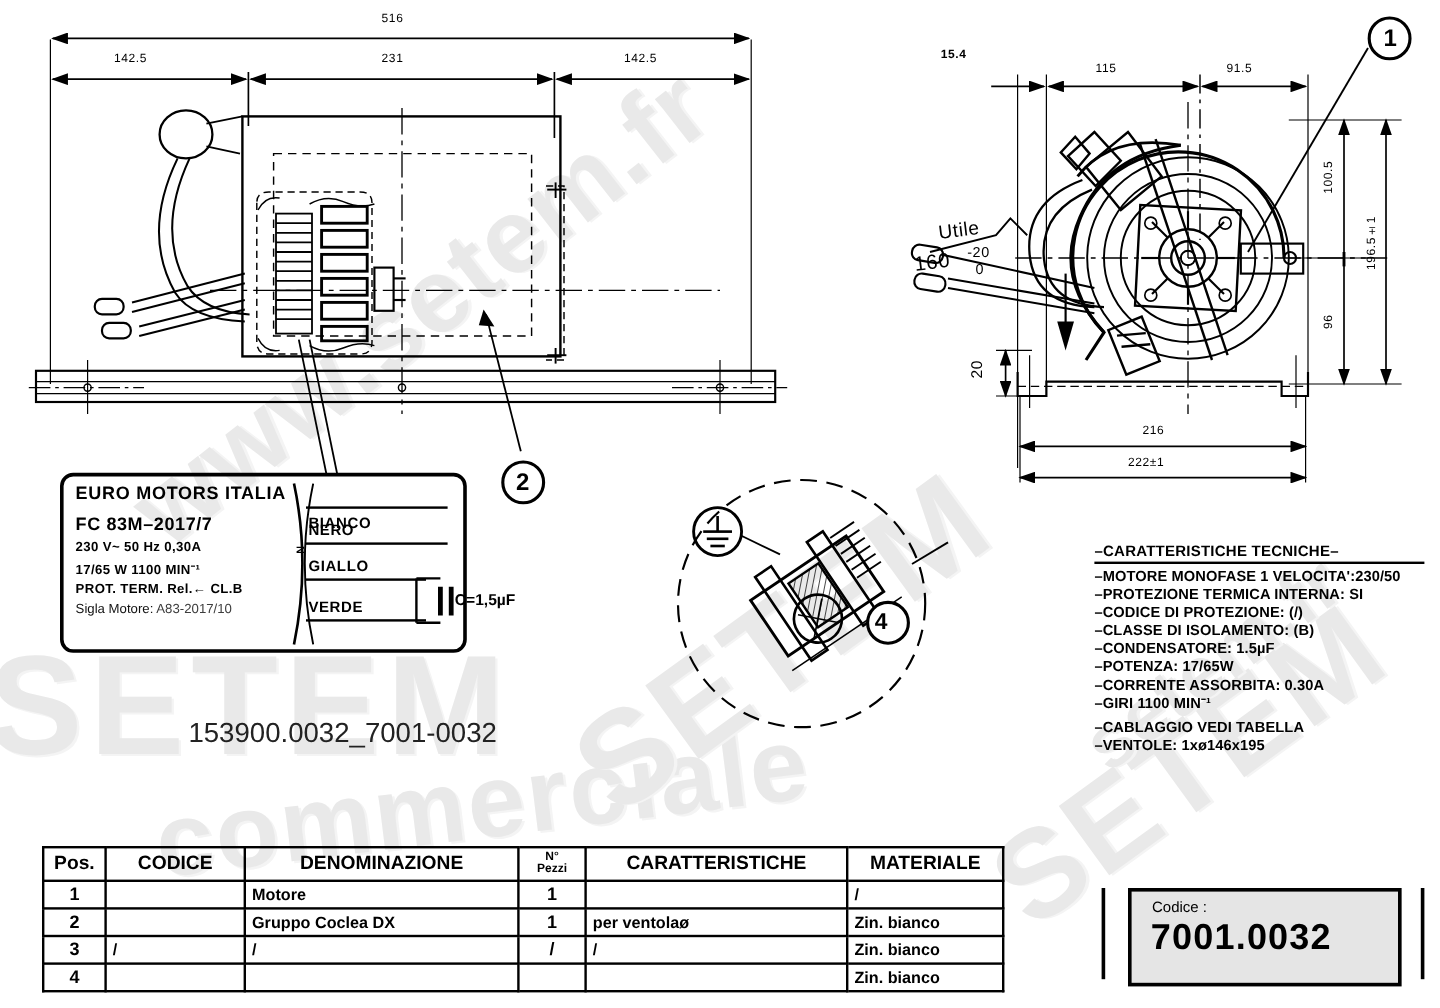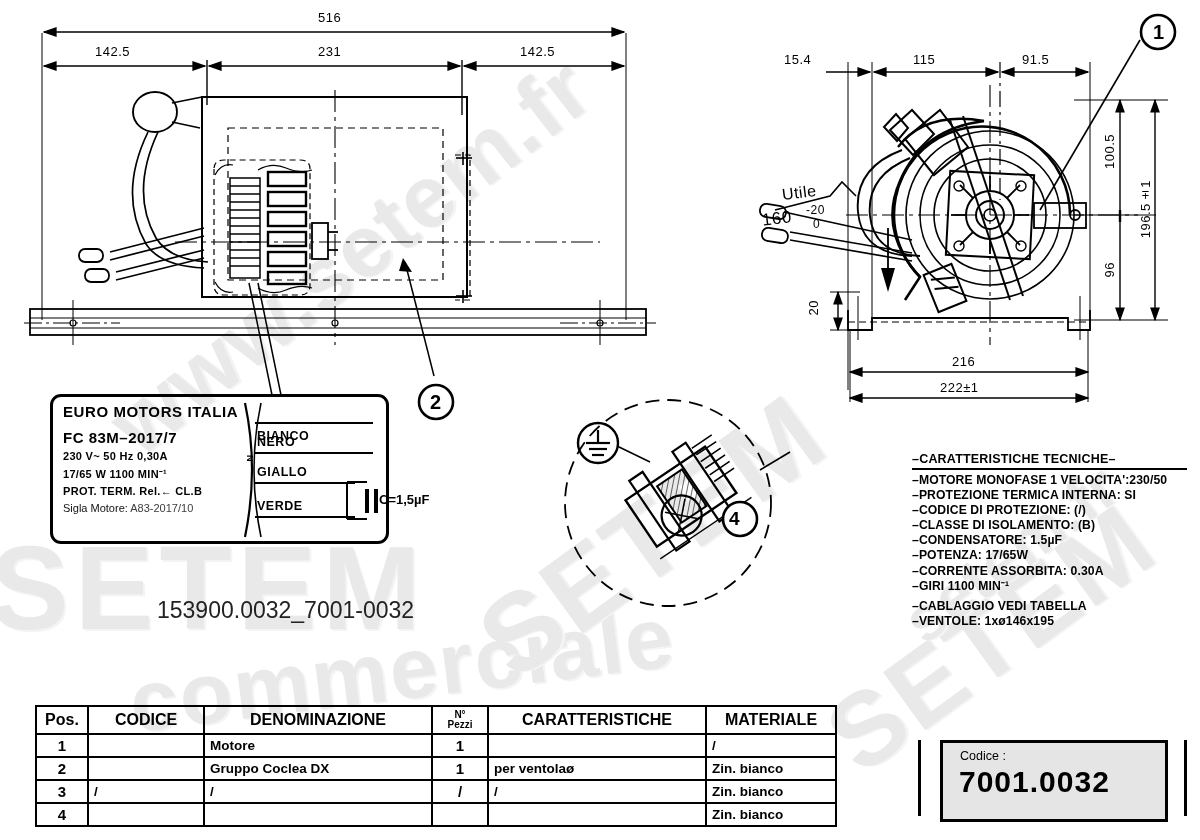--- a/index.html
+++ b/index.html
@@ -5,21 +5,21 @@
 <style>
   html,body{margin:0;padding:0;background:#fff;}
   body{width:1200px;height:840px;position:relative;overflow:hidden;
        font-family:"Liberation Sans",sans-serif;color:#000;}
   #sheet{position:absolute;left:0;top:0;width:1200px;height:840px;}
   .abs{position:absolute;}
   svg{display:block;}
   .wm{position:absolute;pointer-events:none;user-select:none;
       color:#e9e9e9;font-weight:bold;font-family:"Liberation Sans",sans-serif;
       text-shadow:2px 2px 0 #f4f4f4;white-space:nowrap;}
-  .dimtxt{font-family:"Liberation Sans",sans-serif;font-size:13px;letter-spacing:.5px;}
+  .dimtxt{font-family:"Liberation Sans",sans-serif;font-size:10px;letter-spacing:.5px;}
   .vtxt{writing-mode:vertical-rl;transform:rotate(180deg);}
   .lbl{font-family:"Liberation Sans",sans-serif;font-weight:bold;}
   .partno{font-family:"Liberation Sans",sans-serif;font-size:23px;color:#222;}
   
   #plate{left:50px;top:394px;width:333px;height:144px;border:3px solid #000;
          border-radius:11px;background:transparent;}
   #plate .pl-left{position:absolute;left:10px;top:6px;width:190px;}
   .pl-brand{font-size:15px;font-weight:bold;letter-spacing:.6px;}
   .pl-model{font-size:15px;font-weight:bold;letter-spacing:.5px;margin-top:9px;}
   .pl-line{font-size:11px;font-weight:bold;letter-spacing:.3px;margin-top:4px;}
@@ -310,21 +310,21 @@
       </g>
       <circle cx="740" cy="519" r="17" stroke-width="2.6" fill="#fff"></circle>
     </g>
   </svg>
 
   <div class="abs dimtxt" style="left:318px;top:10px;">516</div>
   <div class="abs dimtxt" style="left:95px;top:44px;">142.5</div>
   <div class="abs dimtxt" style="left:318px;top:44px;">231</div>
   <div class="abs dimtxt" style="left:520px;top:44px;">142.5</div>
 
-  <div class="abs dimtxt" style="left:784px;top:52px;">15.4</div>
+  <div class="abs dimtxt" style="left:784px;top:40px;font-weight:bold;">15.4</div>
   <div class="abs dimtxt" style="left:913px;top:52px;">115</div>
   <div class="abs dimtxt" style="left:1022px;top:52px;">91.5</div>
   <div class="abs dimtxt" style="left:952px;top:354px;">216</div>
   <div class="abs dimtxt" style="left:940px;top:380px;">222±1</div>
 
   <div class="abs dimtxt vtxt" style="left:1102px;top:134px;">100.5</div>
   <div class="abs dimtxt vtxt" style="left:1102px;top:262px;">96</div>
   <div class="abs dimtxt vtxt" style="left:1138px;top:180px;">196.5±1</div>
   <div class="abs dimtxt vtxt" style="left:806px;top:300px;font-size:13px;">20</div>
 

